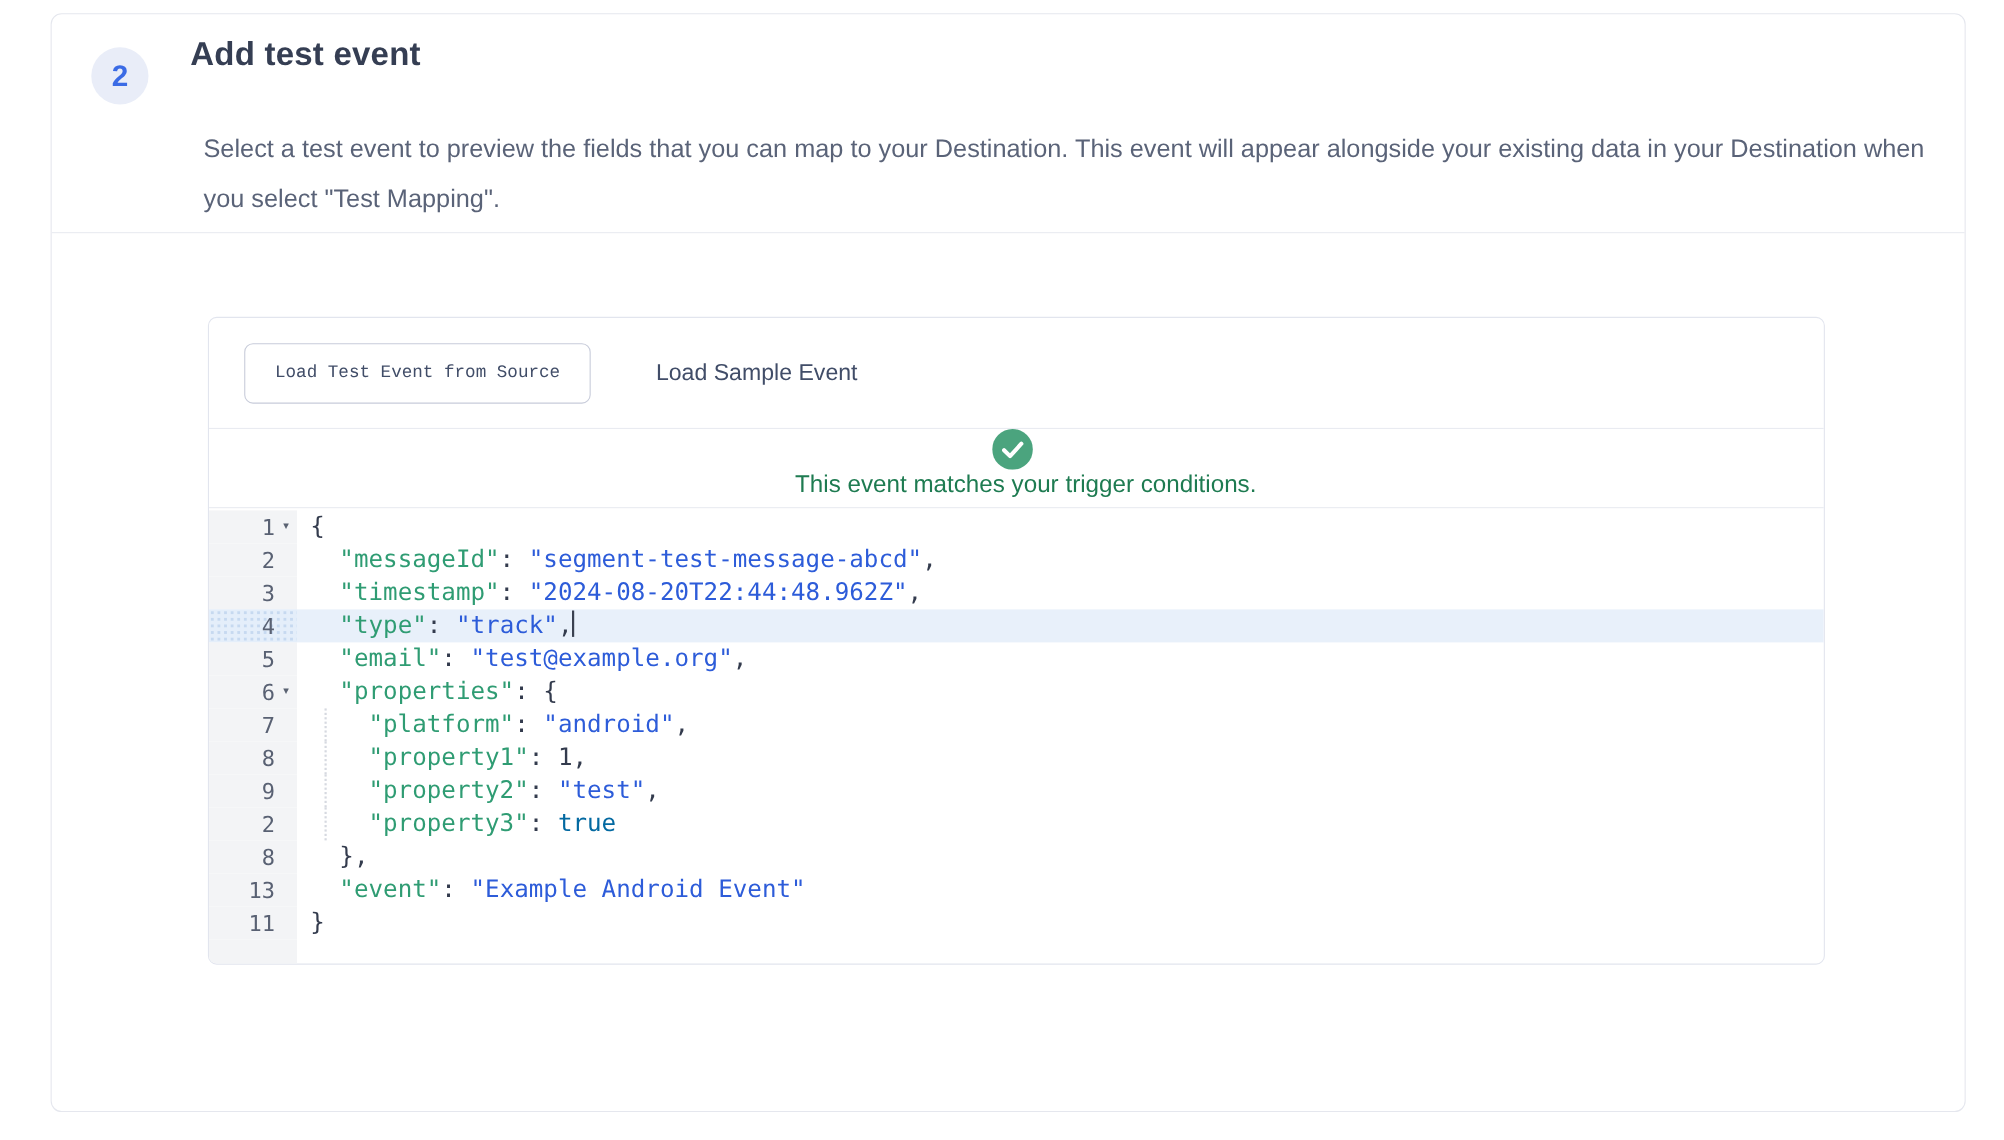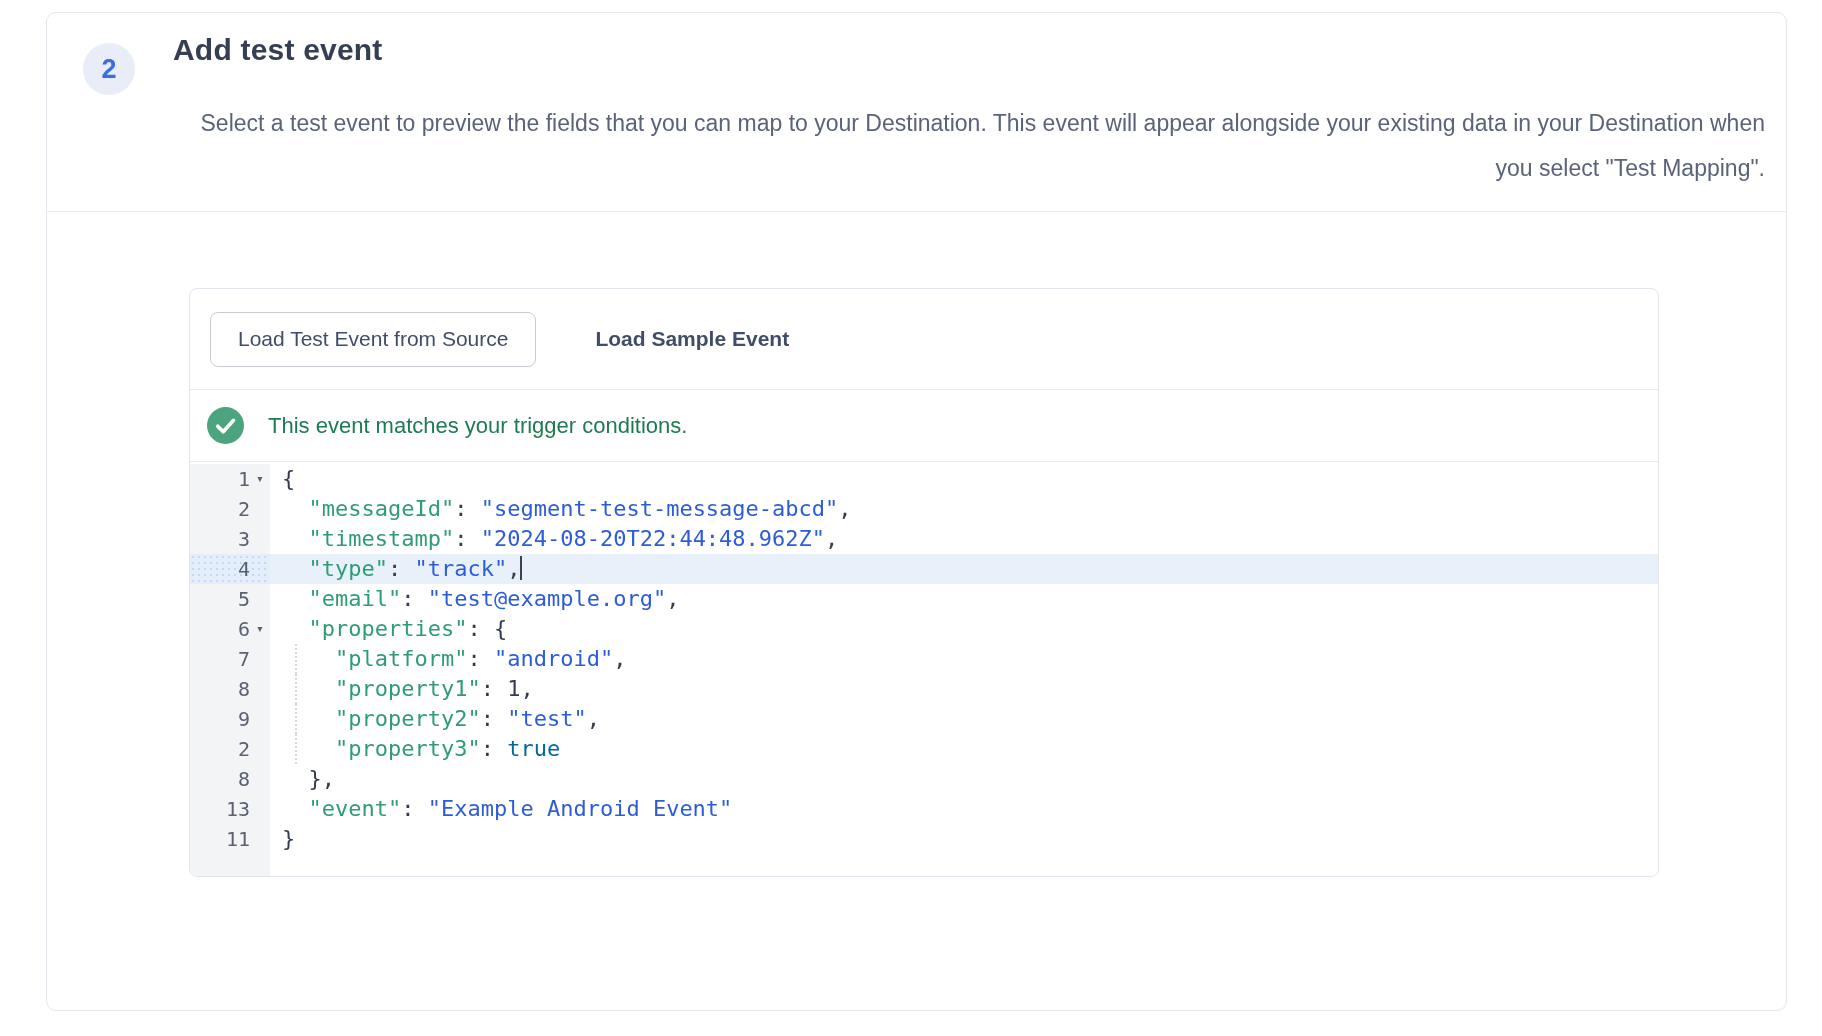--- a/index.html
+++ b/index.html
@@ -18,43 +18,44 @@
     position:absolute; left:36px; top:30px; width:52px; height:52px;
     border-radius:50%; background:#E9EDF8; color:#3B6BE5;
     font-size:27px; font-weight:600;
     display:flex; align-items:center; justify-content:center;
   }
   .page-title {
     position:absolute; left:126px; top:20px; margin:0;
     font-size:30px; font-weight:700; color:#353E53; letter-spacing:.2px;
   }
   .step-desc {
-    position:absolute; left:126px; top:88px; margin:0; width:1592px;
-    font-size:23px; line-height:45px; color:#5A6378; font-weight:400;text-align:right;
+    position:absolute; left:126px; top:88px; margin:12px; width:1592px;
+    font-size:23px; line-height:45px; color:#5A6378; font-weight:400;
   }
   .panel {
     position:absolute; left:142px; top:275px; width:1470px;
     border:1px solid #E2E5EE; border-radius:8px; background:#fff; overflow:hidden;
   }
   .row-buttons {
     height:101px; display:flex; align-items:center; padding-left:20px;
     border-bottom:1px solid #E9EBF1;
   }
   .btn-outline {
     height:55px; padding:0 27px; background:#fff; cursor:pointer;
     border:1px solid #C8CCDA; border-radius:8px;
-    color:#414D68; font-size:21px; font-weight:500; font-family:Liberation Sans, sans-serif;
+    color:#414D68; font-size:16px; font-weight:500; font-family:Liberation Mono, monospace;margin-left:12px;
   }
   .btn-flat {
     height:55px; padding:0 27px; margin-left:32px; background:transparent; cursor:pointer;
-    border:none; color:#414D68; font-size:21px; font-weight:700; font-family:inherit;
+    border:none; color:#414D68; font-size:21px; font-weight:400; font-family:inherit;
   }
   .row-status {
     height:72px; display:flex; align-items:center; padding-left:17px;
     border-bottom:1px solid #E9EBF1;
+    flex-direction:column;
   }
   .check-icon { width:37px; height:37px; margin-right:24px; flex:0 0 37px; }
   .status-text { color:#1E7B51; font-size:22px; font-weight:500; }
 
   .editor { font-family:"DejaVu Sans Mono", monospace; font-size:22px; padding-top:2px; }
   .code-line { display:flex; height:30px; line-height:30px; }
   .gutter-cell {
     flex:0 0 80px; width:80px; background:#F3F4F6; color:#596173;
     font-size:20px; display:flex; justify-content:flex-end; align-items:center;
   }

